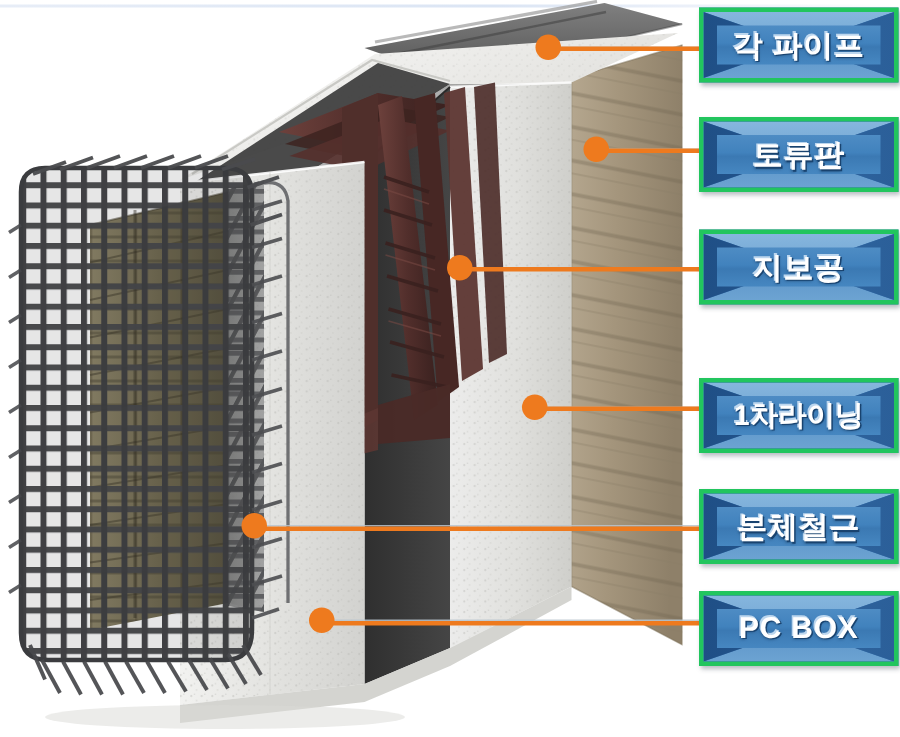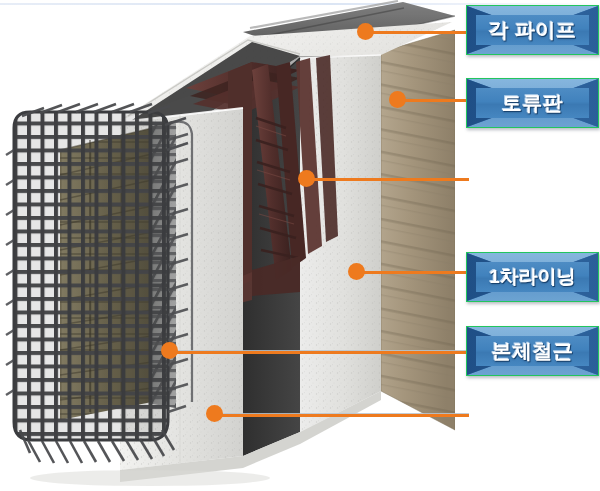--- a/index.html
+++ b/index.html
@@ -27,21 +27,21 @@
   .leader-hair { position: absolute; height: 1px; background: #b9c4cf; opacity:.85; }
   .dot {
     position: absolute; width: 17px; height: 17px; border-radius: 50%;
     background: #ee7a1e;
   }
 
   
   .label-btn {
     position: absolute;
     width: 133px; height: 50px;
-    border: 1px solid #22c55e;
+    border: 3px solid #22c55e;
     background: #3a77b5;
     overflow: hidden;
     box-shadow: 1px 2px 3px rgba(80,90,105,.40);
   }
   .label-btn .bev { position: absolute; inset: 0; }
   
   .label-btn .bev-t {
     clip-path: polygon(0 0, 100% 0, 50% 50%);
     background: linear-gradient(to bottom,#86b6de,#5e96c8);
   }
@@ -384,33 +384,49 @@
 
   <div class="label-btn" style="left:466px; top:78px;font-family:Liberation Mono, monospace;">
     <div class="bev bev-t"></div>
     <div class="bev bev-b"></div>
     <div class="bev bev-l"></div>
     <div class="bev bev-r"></div>
     <div class="plate"></div>
     <div class="txt">토류판</div>
   </div>
 
+  <div class="label-btn" style="left:466px; top:153px;">
+    <div class="bev bev-t"></div>
+    <div class="bev bev-b"></div>
+    <div class="bev bev-l"></div>
+    <div class="bev bev-r"></div>
+    <div class="plate"></div>
+    <div class="txt">지보공</div>
+  </div>
 
   <div class="label-btn wide" style="left:466px; top:252px;">
     <div class="bev bev-t"></div>
     <div class="bev bev-b"></div>
     <div class="bev bev-l"></div>
     <div class="bev bev-r"></div>
     <div class="plate"></div>
     <div class="txt">1차라이닝</div>
   </div>
 
   <div class="label-btn" style="left:466px; top:326px;text-align:center;">
     <div class="bev bev-t"></div>
     <div class="bev bev-b"></div>
     <div class="bev bev-l"></div>
     <div class="bev bev-r"></div>
     <div class="plate"></div>
     <div class="txt">본체철근</div>
   </div>
 
+  <div class="label-btn" style="left:466px; top:394px;">
+    <div class="bev bev-t"></div>
+    <div class="bev bev-b"></div>
+    <div class="bev bev-l"></div>
+    <div class="bev bev-r"></div>
+    <div class="plate"></div>
+    <div class="txt">PC BOX</div>
+  </div>
 
 </div>
 
 </body></html>

